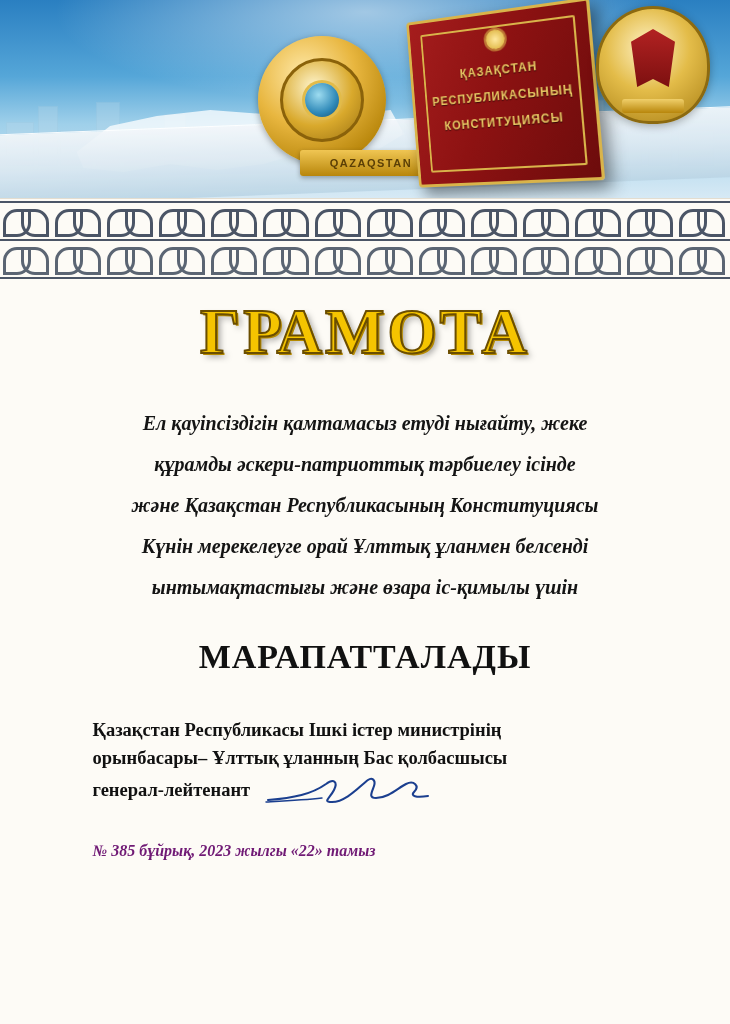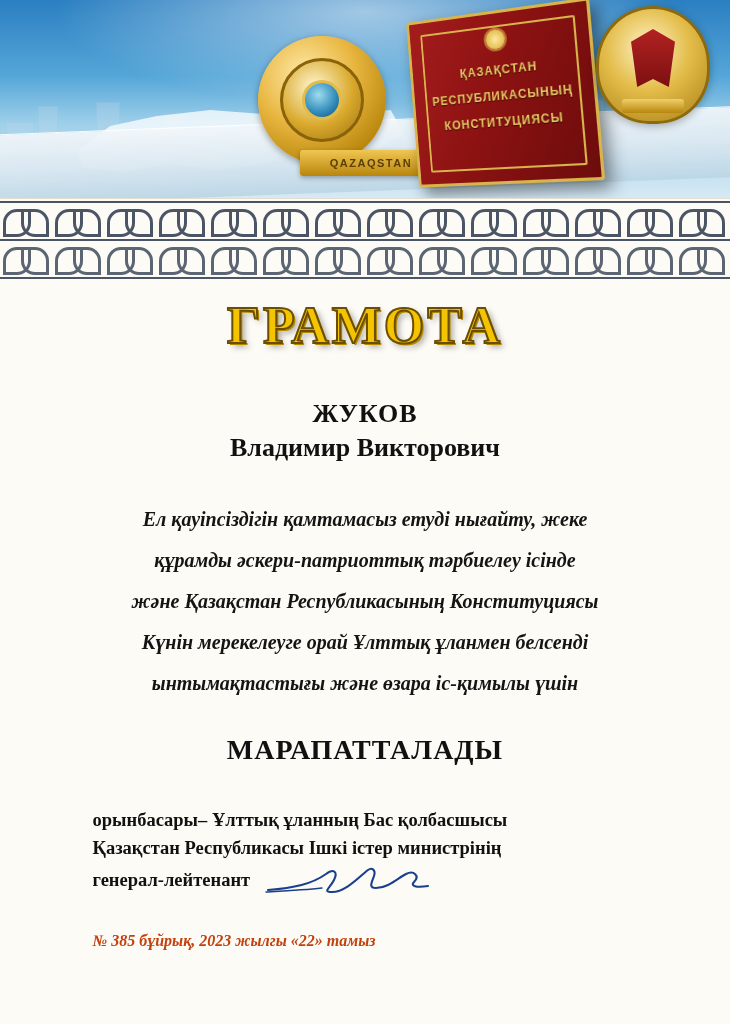--- a/index.html
+++ b/index.html
@@ -224,21 +224,21 @@
   .content {
     position: absolute;
     top: 282px; left: 0;
     width: 730px;
     text-align: center;
   }
   .title {
     margin: 14px 0 0 0;
     font-family: "Liberation Serif", serif;
     font-weight: bold;
-    font-size: 52px;
+    font-size: 63px;
     letter-spacing: 3px;
     color: #f5c400;
     -webkit-text-stroke: 2px #6b4e00;
     text-shadow:
        2px 2px 0 #b58a00,
        4px 4px 6px rgba(0,0,0,.35);
   }
   .recipient {
     margin-top: 42px;
     font-weight: bold;
@@ -252,21 +252,21 @@
     width: 470px;
     font-style: italic;
     font-weight: bold;
     font-size: 20px;
     line-height: 41px;
     color: #141414;
   }
   .awarded {
     margin-top: 30px;
     font-weight: bold;
-    font-size: 28px;
+    font-size: 34px;
     letter-spacing: 1px;
     color: #111;
   }
   .signatory {
     margin: 40px auto 0 auto;
     width: 545px;
     text-align: left;
     font-weight: bold;
     font-size: 18.5px;
     line-height: 28px;
@@ -288,21 +288,21 @@
   }
   .sig-svg { position: absolute; left: 8px; bottom: -4px; }
   .signer { white-space: nowrap; }
   .order-line {
     margin: 38px auto 0 auto;
     width: 545px;
     text-align: left;
     font-style: italic;
     font-weight: bold;
     font-size: 16px;
-    color: #c2410c;
+    color: #701a75;
   }
 </style>
 </head>
 <body>
 
 <div class="page">
 
   <div class="banner">
     <div class="sky-glow"></div>
 
@@ -379,32 +379,28 @@
       <div class="orn-unit"></div>
         <div class="orn-unit"></div>
     </div>
     <div class="orn-line l3"></div>
   </div>
 
   <div class="content">
 
     <div class="title">ГРАМОТА</div>
 
-    <div class="recipient">
-      <div class="surname">ЖУКОВ</div>
-      <div class="given">Владимир Викторович</div>
-    </div>
 
     <div class="body-text">Ел қауіпсіздігін қамтамасыз етуді нығайту, жеке құрамды әскери-патриоттық тәрбиелеу ісінде және Қазақстан Республикасының Конституциясы Күнін мерекелеуге орай Ұлттық ұланмен белсенді ынтымақтастығы және өзара іс-қимылы үшін</div>
 
     <div class="awarded">МАРАПАТТАЛАДЫ</div>
 
     <div class="signatory">
+      <div>Қазақстан Республикасы Ішкі істер министрінің</div>
       <div>орынбасары– Ұлттық  ұланның Бас қолбасшысы</div>
-      <div>Қазақстан Республикасы Ішкі істер министрінің</div>
       <div class="sign-row">
         <span class="rank">генерал-лейтенант</span>
         <span class="sig-wrap">
           <svg class="sig-svg" width="170" height="34" viewBox="0 0 170 34">
             <path d="M4 26 C 30 24, 48 20, 62 10 C 70 4, 74 8, 70 16 C 66 24, 58 28, 68 28 C 82 28, 96 12, 104 6 C 108 3, 112 6, 110 12 C 108 18, 104 24, 112 24 C 124 24, 134 14, 142 10 C 150 6, 156 12, 150 18 C 146 22, 152 24, 164 22" fill="none" stroke="#1b3f8f" stroke-width="2.1" stroke-linecap="round"></path>
             <path d="M2 28 C 20 27, 40 26, 58 24" fill="none" stroke="#1b3f8f" stroke-width="1.4" stroke-linecap="round"></path>
           </svg>
         </span>
       </div>
     </div>

